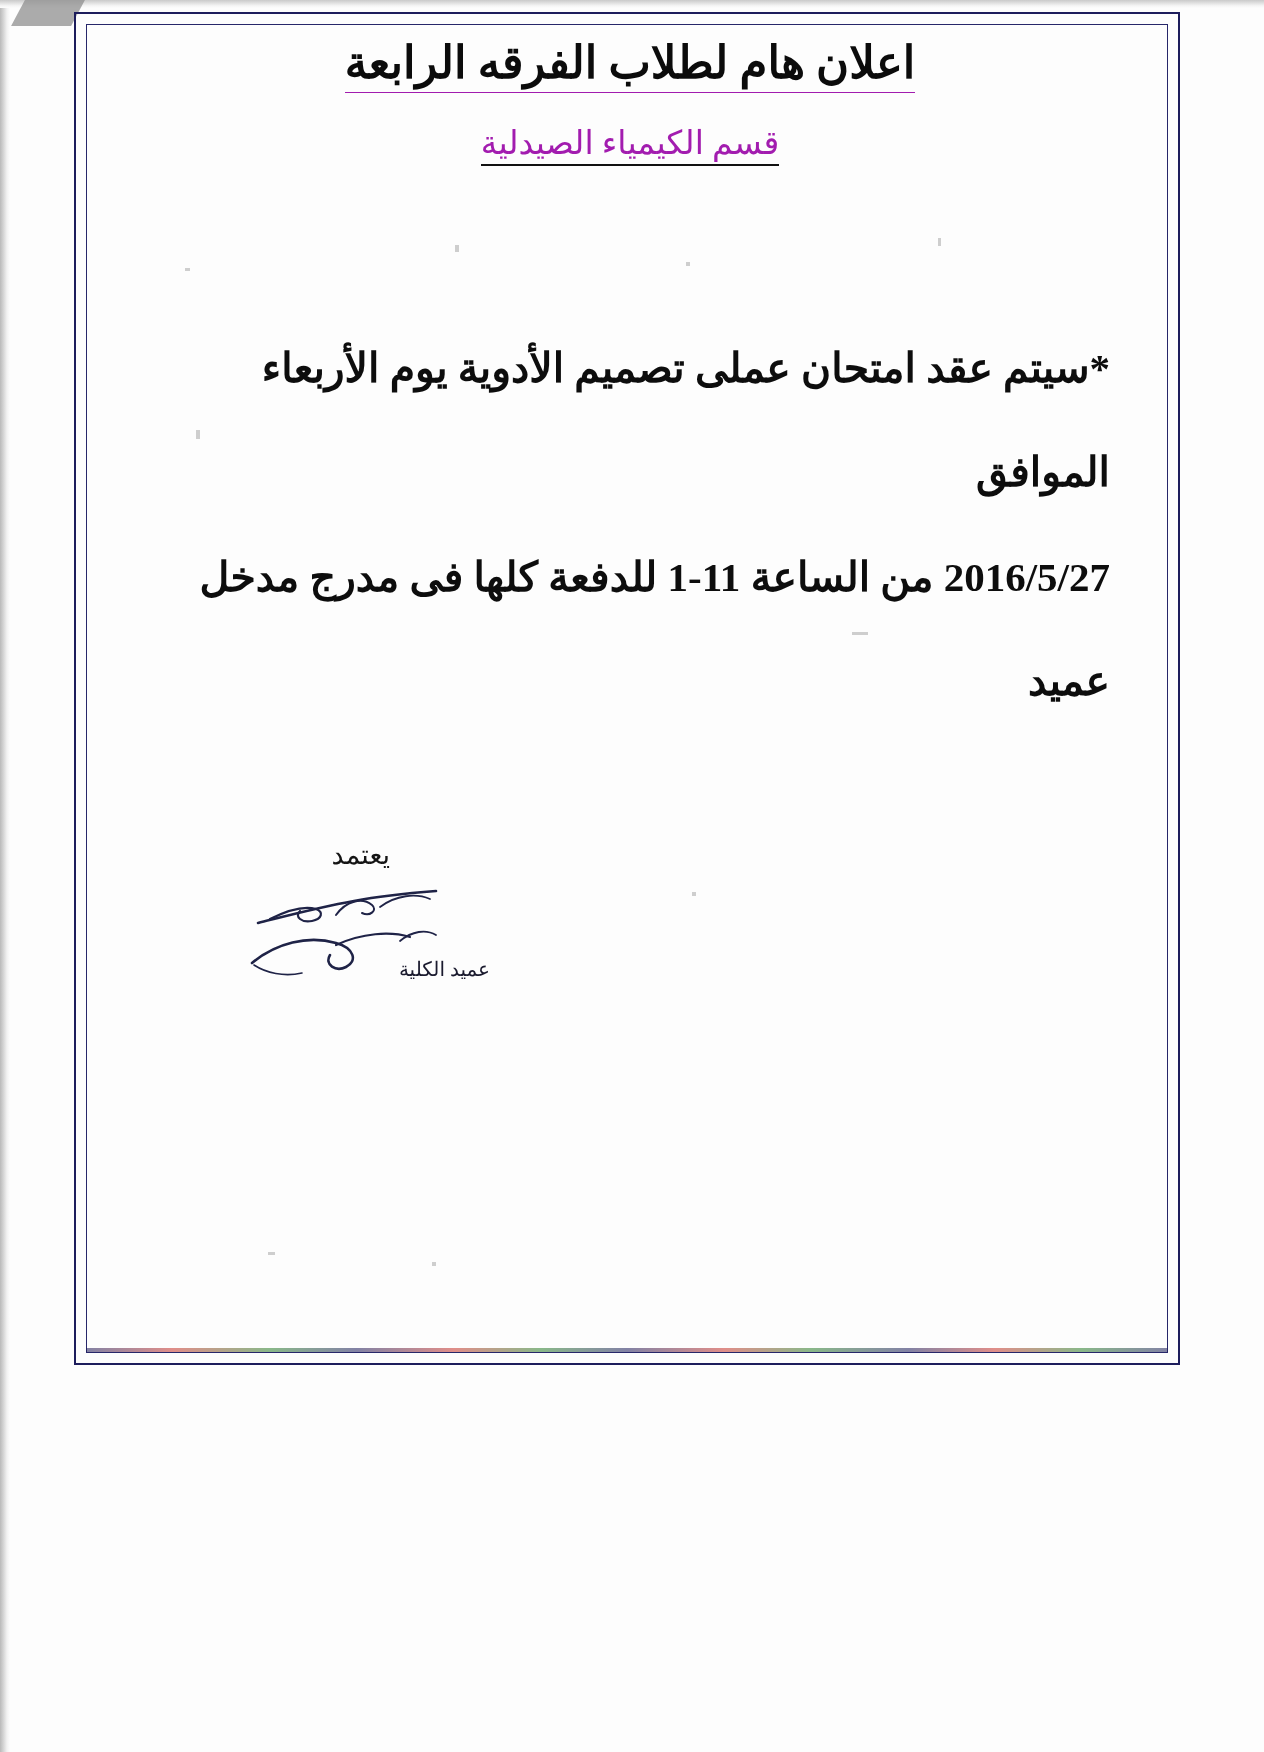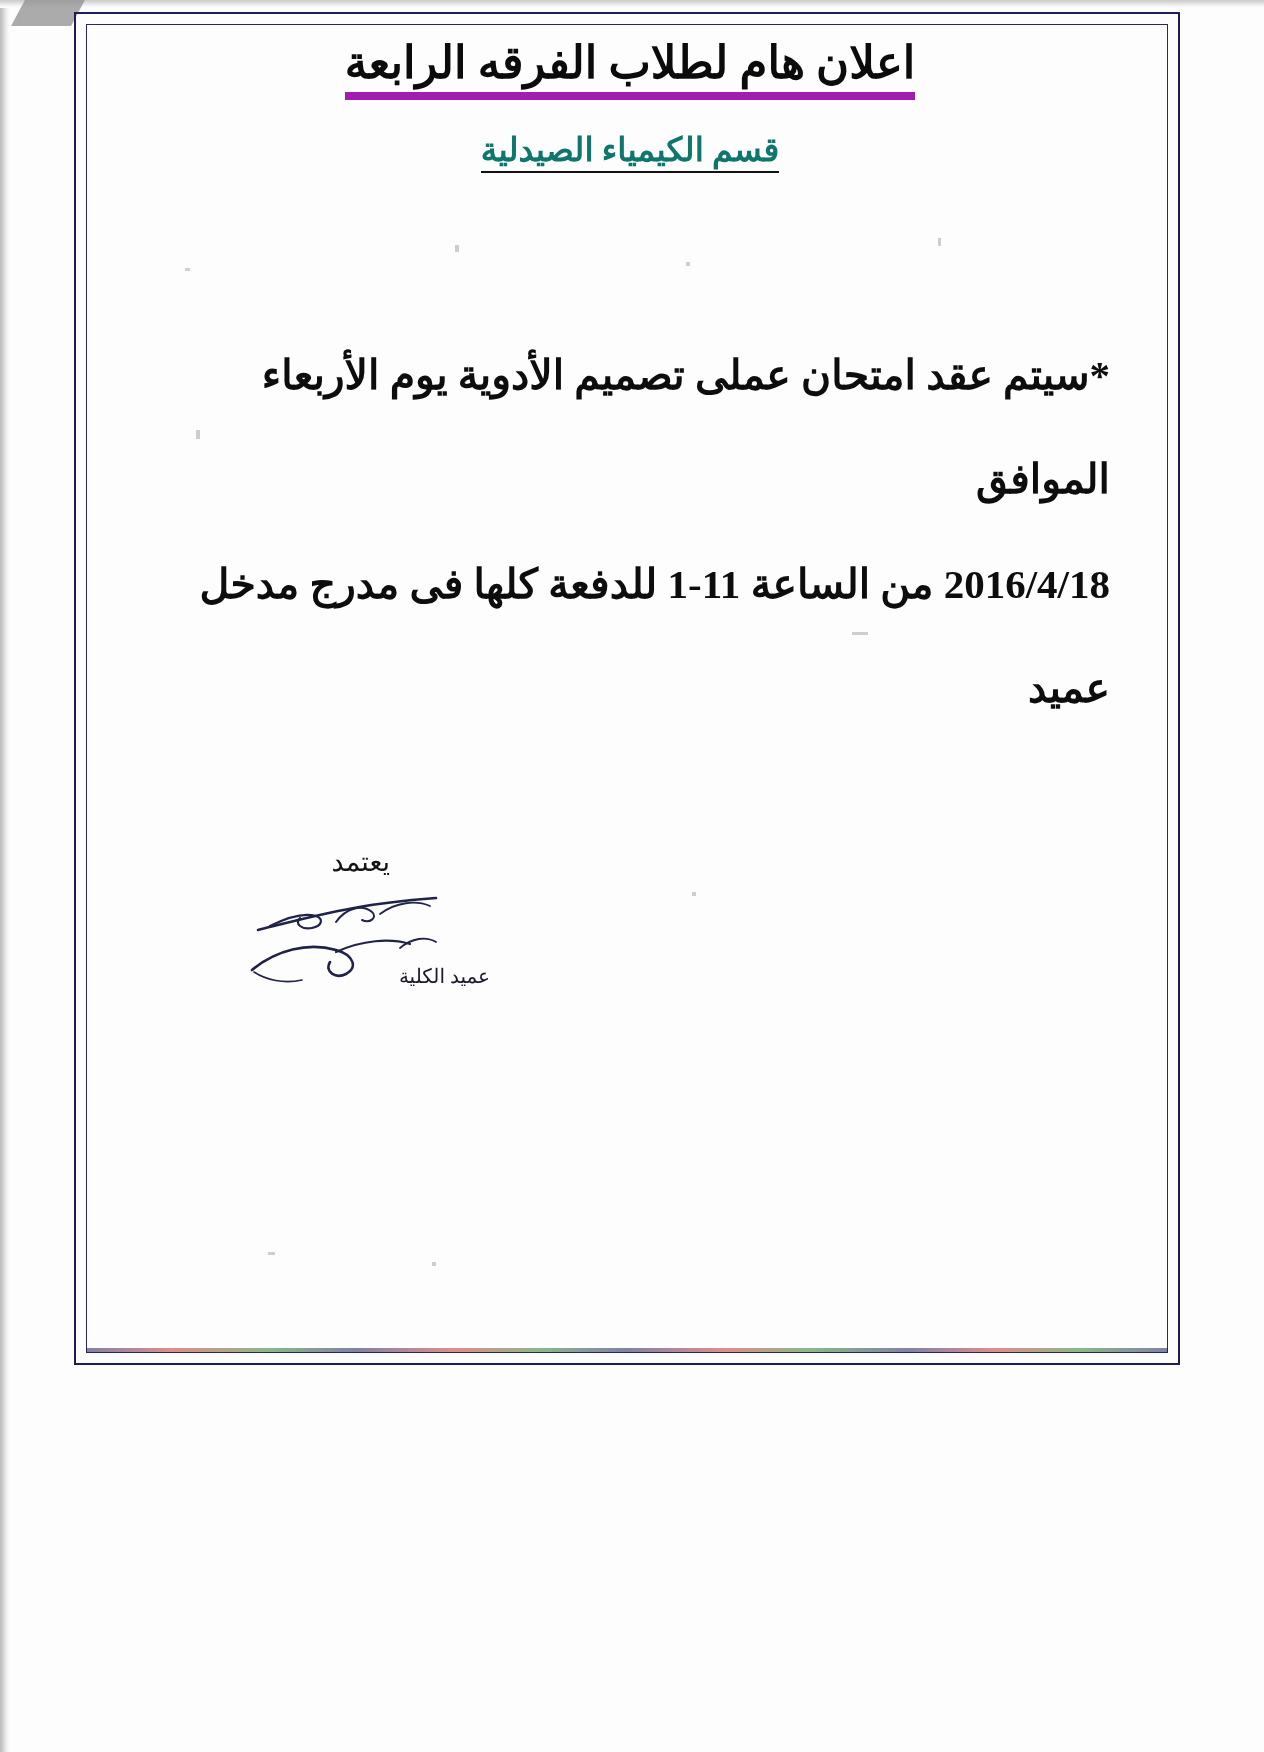--- a/index.html
+++ b/index.html
@@ -92,29 +92,29 @@
     text-align: center;
     padding-top: 14px;
   }
   .title-main {
     font-family: "Liberation Serif", "DejaVu Serif", serif;
     font-weight: bold;
     font-size: 45px;
     line-height: 1.15;
     color: #0b0b0b;
     display: inline-block;
-    border-bottom: 8px solid #a21caf;
+    border-bottom: 1px solid #a21caf;
     padding-bottom: 2px;
   }
   .title-sub {
     margin-top: 30px;
     font-family: "Liberation Serif", "DejaVu Serif", serif;
-    font-weight: bold;
+    font-weight: normal;
     font-size: 33px;
-    color: #0f766e;
+    color: #a21caf;
     display: inline-block;
     border-bottom: 2px solid #111;
     padding-bottom: 2px;
   }
 
   .body-block {
     margin-top: 150px;
     padding-right: 40px;
     padding-left: 20px;
     font-family: "Liberation Serif", "DejaVu Serif", serif;
@@ -190,21 +190,21 @@
   <div class="content">
 
     <div class="title-block">
       <div class="title-main">اعلان هام لطلاب الفرقه الرابعة</div>
       <div style="height:0;"></div>
       <div class="title-sub">قسم الكيمياء الصيدلية</div>
     </div>
 
     <div class="body-block">
       <div>*سيتم عقد امتحان عملى تصميم الأدوية يوم الأربعاء الموافق</div>
-      <div>2016/4/18 من الساعة 11-1 للدفعة كلها فى مدرج مدخل</div>
+      <div>2016/5/27 من الساعة 11-1 للدفعة كلها فى مدرج مدخل</div>
       <div>عميد</div>
     </div>
 
     <div class="approval-block">
       <span class="approval-word">يعتمد</span>
     </div>
 
     <div class="signature-area">
       <svg class="signature-svg" width="280" height="110" viewBox="0 0 280 110">
         <g fill="none" stroke="#1f2347" stroke-linecap="round" stroke-linejoin="round">

